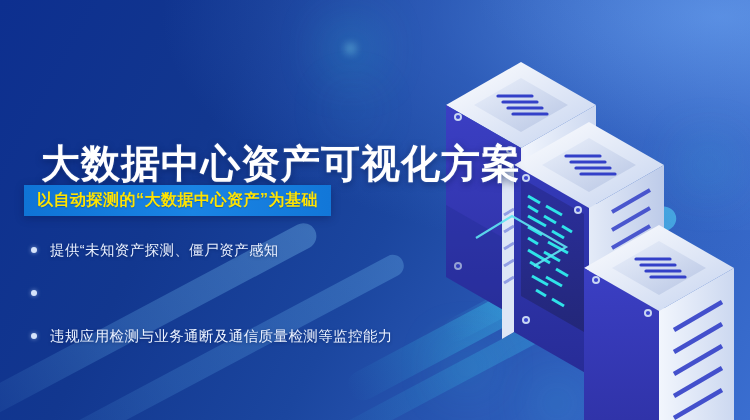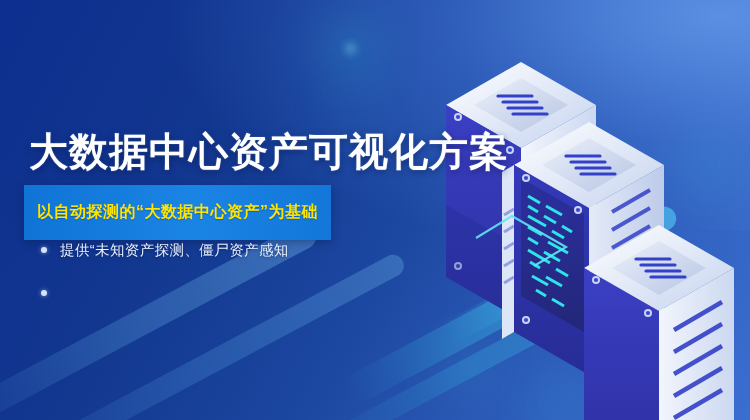--- a/index.html
+++ b/index.html
@@ -12,36 +12,36 @@
   }
   
   .bg-layer{position:absolute;inset:0;pointer-events:none;}
   .beam{position:absolute;border-radius:40px;transform-origin:center;}
   .glow{position:absolute;border-radius:50%;filter:blur(5px);}
   .halo{position:absolute;border-radius:50%;filter:blur(26px);}
   .corner-tri{position:absolute;right:0;top:0;width:270px;height:230px;
     background:linear-gradient(226deg,rgba(120,170,245,.20) 0%,rgba(120,170,245,0) 58%);}
   
   .title{
-    position:absolute;left:25px;top:122px;margin:4px;
+    position:absolute;left:25px;top:122px;margin:16px;
     font-size:39px;line-height:52px;font-weight:700;letter-spacing:1px;
     color:#ffffff;white-space:nowrap;
     text-shadow:0 2px 7px rgba(4,18,70,.55), 0 0 2px rgba(150,190,255,.45);
   }
   .subbar{
     position:absolute;left:24px;top:185px;height:31px;
-    padding:12px 13px;display:flex;align-items:center;
+    padding:0 13px;display:flex;align-items:center;
     background:linear-gradient(90deg,#0f74d6 0%,#1a84e4 55%,#1277d8 100%);
     box-shadow:0 2px 8px rgba(4,20,70,.35);
   }
   .subbar span{
     font-size:16px;font-weight:700;color:#ffe400;letter-spacing:.5px;white-space:nowrap;
     text-shadow:0 1px 1px rgba(0,40,110,.35);
   }
-  .bullets{position:absolute;left:38px;top:235px;margin:0;padding:0;list-style:none;}
+  .bullets{position:absolute;left:28px;top:235px;margin:0;padding:0;list-style:none;}
   .bullet{display:flex;align-items:center;height:30px;margin-bottom:13px;}
   .dot{
     width:6px;height:6px;border-radius:50%;flex:0 0 6px;margin:0 13px 0 3px;
     background:#d6e4fb;box-shadow:0 0 4px rgba(200,225,255,.6);
   }
   .btxt{font-size:14.5px;color:#eaf1ff;letter-spacing:.4px;white-space:nowrap;
         text-shadow:0 1px 3px rgba(5,25,80,.5);}
   
   .servers{position:absolute;right:-6px;top:0;width:340px;height:420px;}
   .servers svg{display:block;width:100%;height:100%;}
@@ -229,15 +229,19 @@
   </div>
 
   <ul class="bullets">
     <li class="bullet">
       <span class="dot"></span>
       <span class="btxt">提供“未知资产探测、僵尸资产感知</span>
     </li>
     <li class="bullet">
       <span class="dot"></span>
     </li>
+    <li class="bullet">
+      <span class="dot"></span>
+      <span class="btxt">违规应用检测与业务通断及通信质量检测等监控能力</span>
+    </li>
   </ul>
 
 </div>
 
 </body></html>

